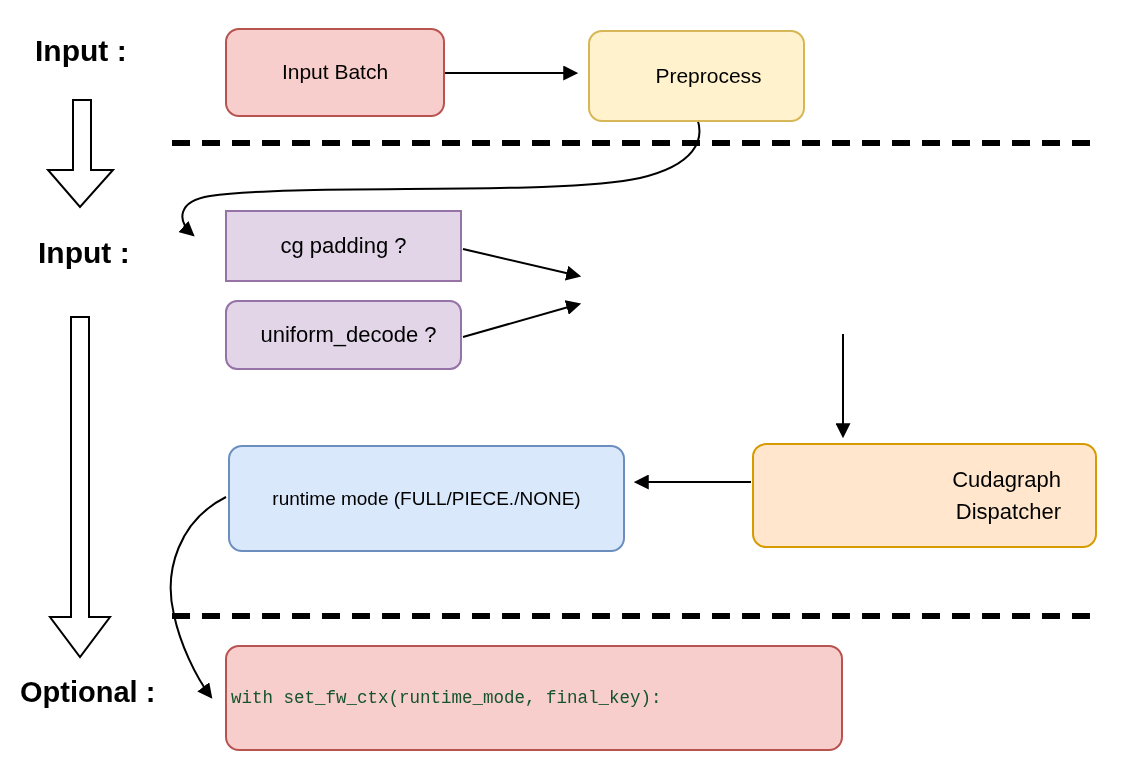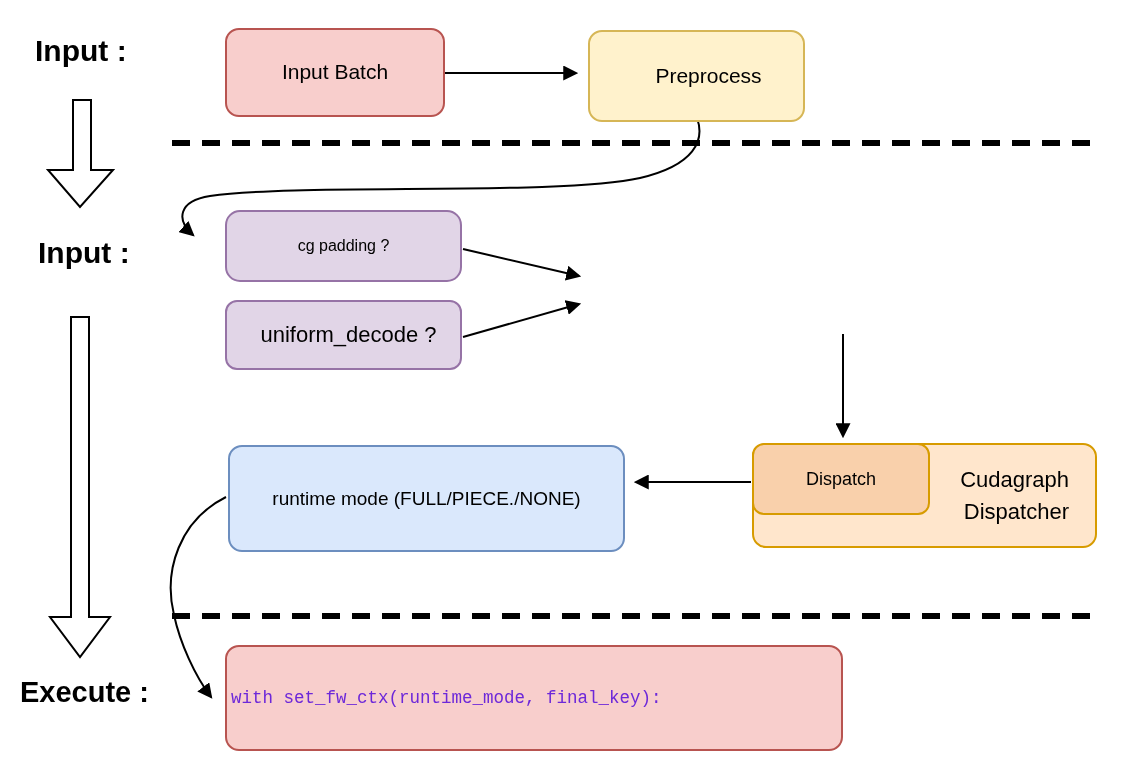--- a/index.html
+++ b/index.html
@@ -38,21 +38,21 @@
   .blue  {background:#dae8fc;border-color:#6c8ebf;}
   .orange{background:#ffe6cc;border-color:#d79b00;}
   .orange-inner{background:#f9d0ab;border-color:#d79b00;}
   .code{
     font-family:"Liberation Mono","DejaVu Sans Mono",monospace;
     font-size:17.5px;
     line-height:29px;
     align-items:flex-start;
     text-align:left;
     padding-left:4px;
-    color:#6d28d9;
+    color:#14532d;
   }
   .code .ln{white-space:pre;}
   #arrow-layer{
     position:absolute;left:0;top:0;width:1142px;height:770px;
     pointer-events:none;
   }
 </style>
 </head>
 <body>
 
@@ -76,47 +76,44 @@
     <path d="M 463 337 L 579 304" fill="none" stroke="#000" stroke-width="2" marker-end="url(#ah)"></path>
     <path d="M 843 334 L 843 436" fill="none" stroke="#000" stroke-width="2" marker-end="url(#ah)"></path>
     <path d="M 751 482 L 636 482" fill="none" stroke="#000" stroke-width="2" marker-end="url(#ah)"></path>
 
     <path d="M 697 118 C 705 140 695 165 640 178 C 560 196 300 183 210 196 C 178 201 176 220 193 235" fill="none" stroke="#000" stroke-width="2" marker-end="url(#ah)"></path>
     <path d="M 226 497 C 180 520 163 570 174 615 C 180 643 195 676 211 697" fill="none" stroke="#000" stroke-width="2" marker-end="url(#ah)"></path>
   </svg>
 
   <div class="sec-label" style="left:35px;top:34px;">Input :</div>
   <div class="sec-label" style="left:38px;top:236px;">Input :</div>
-  <div class="sec-label" style="left:20px;top:676px;font-size:29px;">Execute :</div>
+  <div class="sec-label" style="left:20px;top:676px;font-size:29px;">Optional :</div>
 
   <div class="box pink" style="left:225px;top:28px;width:220px;height:89px;font-size:21px;">
     <div class="ln">Input Batch</div>
   </div>
 
   <div class="box yellow" style="left:588px;top:30px;width:217px;height:92px;font-size:21px;padding-left:24px;">
     <div class="ln">Preprocess</div>
   </div>
 
-  <div class="box purple" style="left:225px;top:210px;width:237px;height:72px;font-size:16px;border-radius:15px;justify-content:center;">
+  <div class="box purple" style="left:225px;top:210px;width:237px;height:72px;font-size:22px;border-radius:0;justify-content:center;">
     <div class="ln">cg padding ?</div>
   </div>
 
   <div class="box purple" style="left:225px;top:300px;width:237px;height:70px;font-size:22px;border-radius:12px;padding-left:10px;">
     <div class="ln">uniform_decode ?</div>
   </div>
 
 
-  <div class="box orange" style="left:752px;top:443px;width:345px;height:105px;font-size:22px;align-items:flex-end;padding-right:26px;">
+  <div class="box orange" style="left:752px;top:443px;width:345px;height:105px;font-size:22px;align-items:flex-end;padding-right:34px;">
     <div class="ln">Cudagraph</div>
     <div class="ln">Dispatcher</div>
   </div>
 
-  <div class="box orange-inner" style="left:752px;top:443px;width:178px;height:72px;font-size:18px;border-radius:12px;">
-    <div class="ln">Dispatch</div>
-  </div>
 
   <div class="box blue" style="left:228px;top:445px;width:397px;height:107px;font-size:19px;line-height:1.65;">
     <div class="ln">runtime mode (FULL/PIECE./NONE)</div>
   </div>
 
   <div class="box pink code" style="left:225px;top:645px;width:618px;height:106px;">
     <div class="ln">with set_fw_ctx(runtime_mode, final_key):</div>
   </div>
 
 </div>

